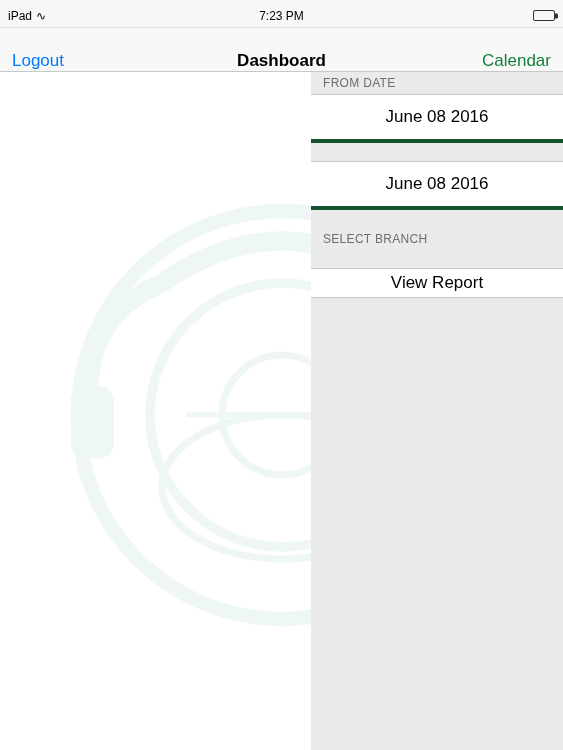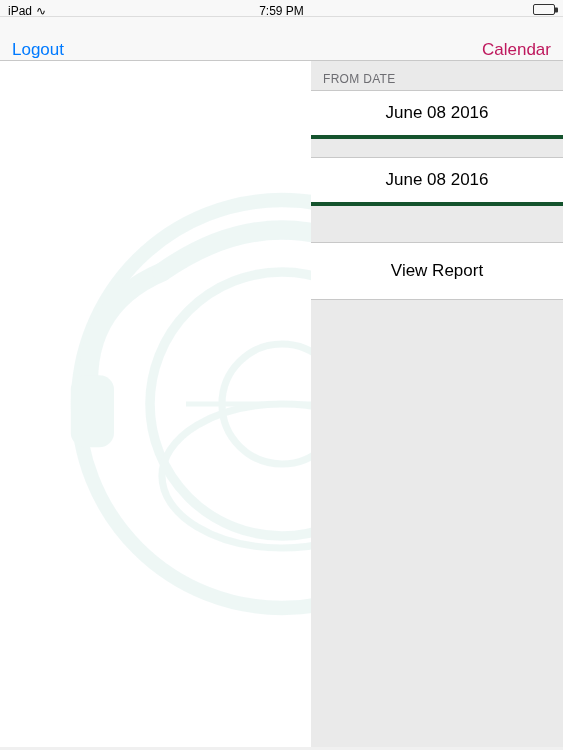--- a/index.html
+++ b/index.html
@@ -12,24 +12,24 @@
       width: 563px;
       height: 750px;
       overflow: hidden;
       font-family: -apple-system, "Helvetica Neue", Helvetica, Arial, sans-serif;
       background: #f0f0f0;
       position: relative;
     }
 
     
     .status-bar {
-      height: 17px;
+      height: 28px;
       background: #f8f8f8;
       display: flex;
-      align-items: flex-start;
+      align-items: flex-end;
       justify-content: space-between;
       padding: 4px 8px;
       font-size: 12px;
       font-weight: 500;
       color: #000;
       border-bottom: 1px solid #ddd;
     }
 
     .status-left {
       display: flex;
@@ -104,21 +104,21 @@
     .nav-title {
       position: absolute;
       left: 50%;
       transform: translateX(-50%);
       font-size: 17px;
       font-weight: 600;
       color: #000;
     }
 
     .nav-calendar {
-      color: #be185d;
+      color: #15803d;
       font-size: 17px;
       font-weight: 400;
       background: none;
       border: none;
       cursor: pointer;
     }
 
     
     .main-content {
       width: 100%;
@@ -152,21 +152,21 @@
       width: 252px;
       background: #eaeaea;
       height: 100%;
     }
 
     .form-section {
       margin-bottom: 0;
     }
 
     .section-label {
-      padding: 11px 12px 4px 12px;
+      padding: 4px 12px 4px 12px;
       font-size: 12px;
       color: #6d6d72;
       font-weight: 400;
       letter-spacing: 0.3px;
       text-transform: uppercase;
     }
 
     .section-value {
       background: #fff;
       padding: 12px 12px;
@@ -183,48 +183,49 @@
       background: #eaeaea;
     }
 
     .view-report-btn {
       margin-top: 18px;
       background: #fff;
       border: none;
       border-top: 1px solid #c8c8c8;
       border-bottom: 1px solid #c8c8c8;
       width: 100%;
-      padding: 18px 12px;
+      padding: 4px 12px;
       font-size: 17px;
       color: #000;
       text-align: center;
       cursor: pointer;
       display: block;
     }
   </style>
 </head>
 <body>
 
 <div class="status-bar">
   <div class="status-left">
     <span>iPad</span>
     <span>∿</span>
   </div>
-  <span class="status-center">7:59 PM</span>
+  <span class="status-center">7:23 PM</span>
   <div class="status-right">
     <span>
       <span class="battery-icon">
         <span class="battery-fill"></span>
       </span>
     </span>
   </div>
 </div>
 
 <div class="nav-bar">
   <button class="nav-logout">Logout</button>
+  <span class="nav-title">Dashboard</span>
   <button class="nav-calendar">Calendar</button>
 </div>
 
 <div class="main-content">
 
   <div class="watermark">
     <svg viewBox="0 0 200 200" xmlns="http://www.w3.org/2000/svg">
 
       <circle cx="100" cy="100" r="85" fill="none" stroke="#7abfb5" stroke-width="6"></circle>
       <circle cx="100" cy="100" r="55" fill="none" stroke="#7abfb5" stroke-width="4"></circle>
@@ -252,18 +253,19 @@
 
     <div class="section-spacer"></div>
 
     <div class="form-section">
       <div class="section-value">June 08 2016</div>
     </div>
 
     <div class="section-spacer"></div>
 
     <div class="form-section">
+      <div class="section-label">SELECT BRANCH</div>
     </div>
 
     <button class="view-report-btn">View Report</button>
 
   </div>
 </div>
 
 </body></html>

